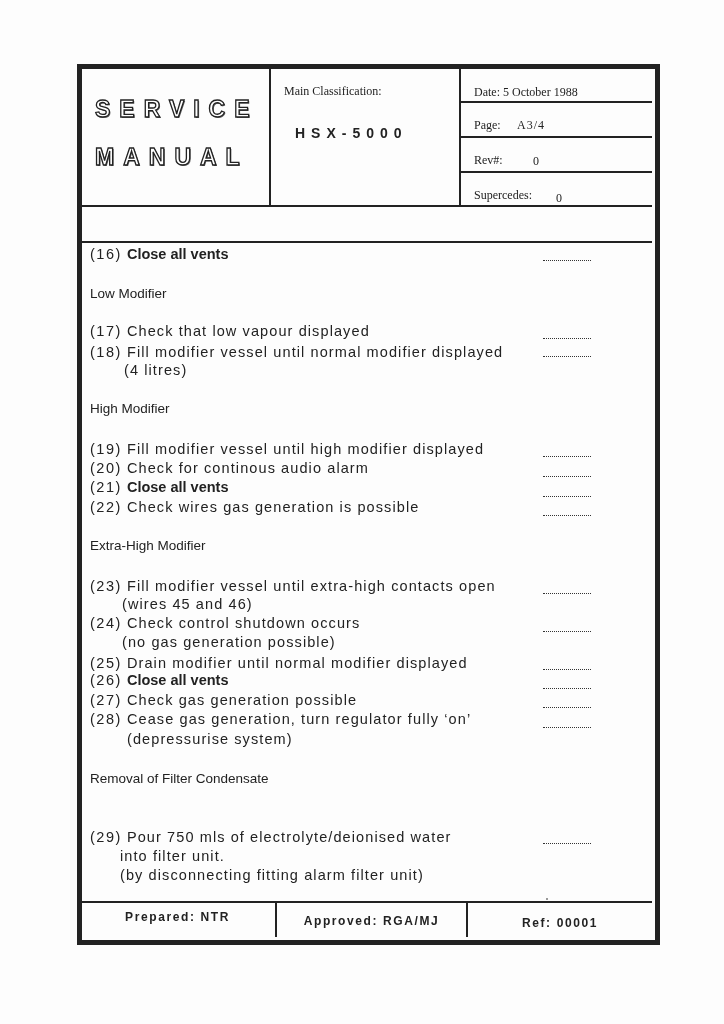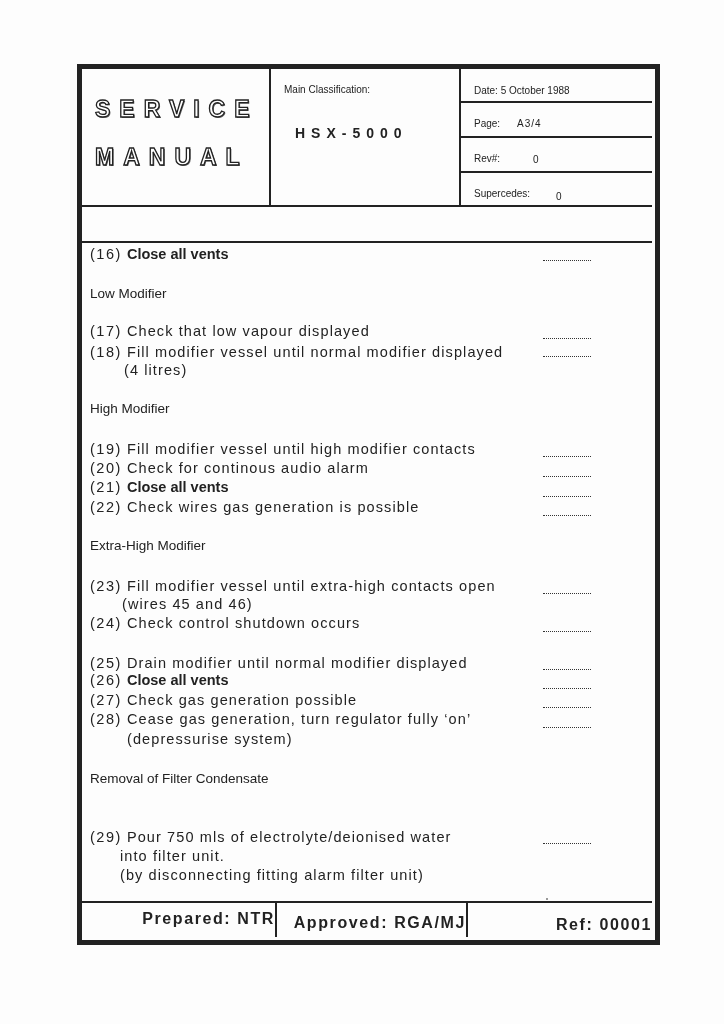--- a/index.html
+++ b/index.html
@@ -2,29 +2,29 @@
 <html><head>
   <meta charset="utf-8">
   <style>
     html, body { margin: 0; padding: 0; background: #ffffff; }
     body { width: 724px; height: 1024px; position: relative; overflow: hidden; font-family: "Liberation Sans", sans-serif; color: #1a1a1a; }
     .page { position: absolute; left: 0; top: 0; width: 724px; height: 1024px; background: #fdfdfd; }
     .frame { position: absolute; left: 77px; top: 64px; width: 573px; height: 871px; border: 5px solid #222; border-right-width: 5px; border-bottom-width: 5px; box-sizing: content-box; }
     .vline { position: absolute; background: #222; }
     .hline { position: absolute; background: #222; }
     .title-outline { position: absolute; font-family: "Liberation Sans", sans-serif; font-weight: bold; font-size: 23px; letter-spacing: 9px; color: #fff; -webkit-text-stroke: 1.3px #222; text-shadow: 1px 1px 0 #666; }
-    .small { position: absolute; font-size: 10px; color: #222; white-space: nowrap; }
+    .small { position: absolute; font-size: 12px; color: #222; white-space: nowrap; font-family: Liberation Serif, serif; }
     .model { position: absolute; font-weight: bold; font-size: 14px; letter-spacing: 6px; color: #222; white-space: nowrap; }
     .body-line { position: absolute; left: 90px; font-size: 14.5px; letter-spacing: 1.1px; color: #222; white-space: nowrap; }
     .body-line.bold-text .txt { font-weight: bold; letter-spacing: 0; }
     .num { letter-spacing: 1.5px; }
     .cont { position: absolute; font-size: 14.5px; letter-spacing: 1.1px; color: #222; white-space: nowrap; }
     .heading { position: absolute; left: 90px; font-weight: normal; font-size: 13.5px; color: #222; white-space: nowrap; }
     .dots { position: absolute; left: 543px; width: 48px; height: 2px; border-bottom: 1.4px dotted #333; }
-    .foot { position: absolute; top: 911px; font-weight: bold; font-size: 16px; letter-spacing: 1.6px; color: #222; white-space: nowrap; text-align: right; }
+    .foot { position: absolute; top: 911px; font-weight: bold; font-size: 12px; letter-spacing: 1.6px; color: #222; white-space: nowrap; text-align: center; }
     .speck { position: absolute; left: 546px; top: 898px; width: 2px; height: 2px; background: #777; border-radius: 1px; }
   </style>
 </head>
 <body>
 
 <div class="page">
 
   <div class="frame"></div>
 
   <div class="vline" style="left:269px; top:66px; width:2px; height:140px;"></div>
@@ -67,21 +67,21 @@
     <span class="num">(18)</span>
     <span class="txt">Fill modifier vessel until normal modifier displayed</span>
   </div>
   <div class="cont" style="left:124px; top:362px;">(4 litres)</div>
   <div class="dots" style="top:354px;"></div>
 
   <div class="heading" style="top:401px;">High Modifier</div>
 
   <div class="body-line" style="top:441px;">
     <span class="num">(19)</span>
-    <span class="txt">Fill modifier vessel until high modifier contacts</span>
+    <span class="txt">Fill modifier vessel until high modifier displayed</span>
   </div>
   <div class="dots" style="top:454px;"></div>
 
   <div class="body-line" style="top:460px;">
     <span class="num">(20)</span>
     <span class="txt">Check for continous audio alarm</span>
   </div>
   <div class="dots" style="top:474px;"></div>
 
   <div class="body-line bold-text" style="top:479px;">
@@ -102,20 +102,21 @@
     <span class="num">(23)</span>
     <span class="txt">Fill modifier vessel until extra-high contacts open</span>
   </div>
   <div class="cont" style="left:122px; top:596px;">(wires 45 and 46)</div>
   <div class="dots" style="top:591px;"></div>
 
   <div class="body-line" style="top:615px;">
     <span class="num">(24)</span>
     <span class="txt">Check control shutdown occurs</span>
   </div>
+  <div class="cont" style="left:122px; top:634px;">(no gas generation possible)</div>
   <div class="dots" style="top:629px;"></div>
 
   <div class="body-line" style="top:655px;">
     <span class="num">(25)</span>
     <span class="txt">Drain modifier until normal modifier displayed</span>
   </div>
   <div class="dots" style="top:667px;"></div>
 
   <div class="body-line bold-text" style="top:672px;">
     <span class="num">(26)</span>

